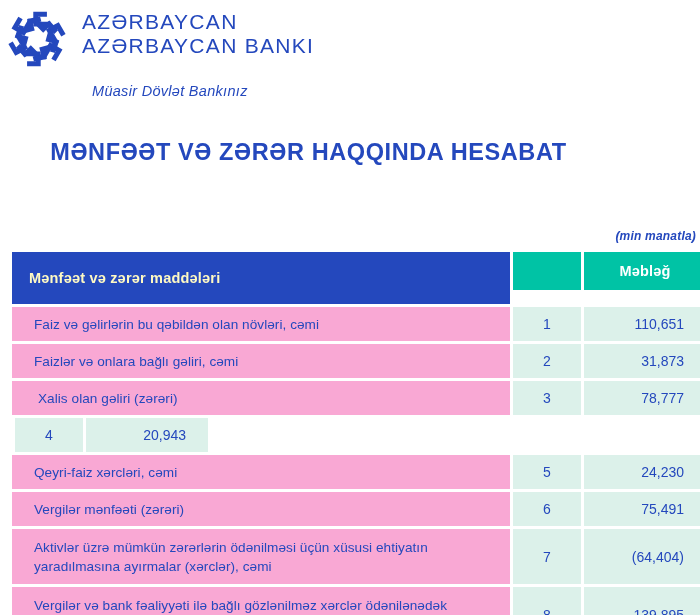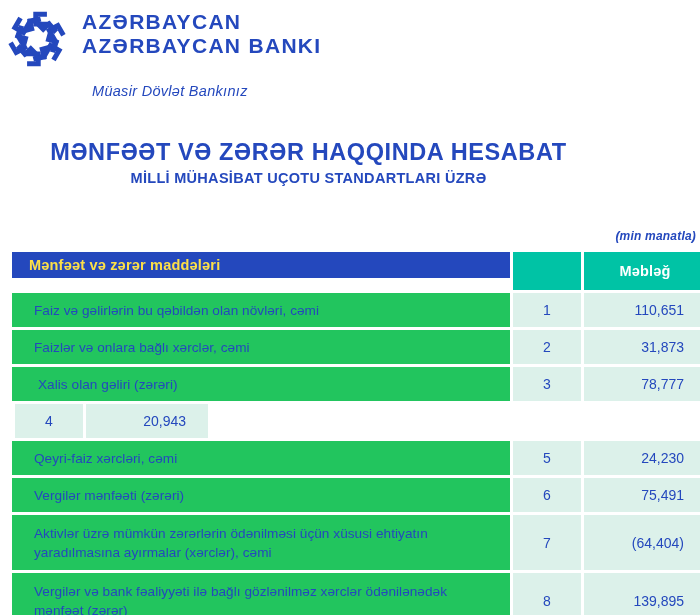--- a/index.html
+++ b/index.html
@@ -13,21 +13,21 @@
 
   
   .logo-block {
     position:absolute; left:6px; top:6px;
     display:flex; align-items:flex-start;
   }
   .logo-mark { width:62px; height:62px; flex:none; margin-top:2px; }
   .logo-text { margin-left:14px; padding-top:4px; }
   .brand-line1, .brand-line2 {
     color:#2448BD;
-    font-weight:bold;
+    font-weight:normal;
     font-size:21px;
     letter-spacing:1.3px;
     line-height:24px;
     white-space:nowrap;
   }
   .tagline {
     color:#2448BD;
     font-style:italic;
     font-size:14.5px;
     letter-spacing:0.3px;
@@ -73,48 +73,48 @@
   .trow { display:flex; align-items:stretch; }
 
   .c-label { width:498px; flex:none; }
   .c-num   { width:68px;  flex:none; }
   .c-amt   { width:122px; flex:none; }
 
   
   .thead { margin-bottom:3px; }
   .thead .c-label {
     background:#2448BD;
-    color:#fde047;
+    color:#fef9c3;
     font-weight:bold;
     font-size:14.5px;
     letter-spacing:0.2px;
     display:flex; align-items:center;
     padding-left:17px;
-    height:26px;
+    height:52px;
   }
   .thead .c-num {
     background:#00C3A5;
     margin-left:3px;
     height:38px;
   }
   .thead .c-amt {
     background:#00C3A5;
     margin-left:3px;
     height:38px;
     color:#ffffff;
     font-weight:bold;
     font-size:14.5px;
     letter-spacing:0.2px;
     display:flex; align-items:center; justify-content:center;
   }
 
   
   .tbody .trow { margin-bottom:3px; }
   .tbody .c-label {
-    background:#22c55e;
+    background:#f9a8d4;
     color:#2448BD;
     font-size:13.6px;
     letter-spacing:0.05px;
     line-height:19px;
     display:flex; align-items:center;
     padding:6px 10px 6px 22px;
   }
   .tbody .c-num {
     background:#DCF1EA;
     margin-left:3px;
@@ -186,21 +186,20 @@
     </div>
     <div class="logo-text">
       <div class="brand-line1">AZƏRBAYCAN</div>
       <div class="brand-line2">AZƏRBAYCAN BANKI</div>
       <div class="tagline">Müasir Dövlət Bankınız</div>
     </div>
   </div>
 
   <div class="title-wrap">
     <div class="report-title">MƏNFƏƏT VƏ ZƏRƏR HAQQINDA HESABAT</div>
-    <div class="report-subtitle">MİLLİ MÜHASİBAT UÇOTU STANDARTLARI ÜZRƏ</div>
   </div>
 
   <div class="unit-note">(min manatla)</div>
 
   <div class="table">
 
     <div class="thead">
       <div class="trow">
         <div class="c-label">Mənfəət və zərər maddələri</div>
         <div class="c-num"></div>
@@ -210,21 +209,21 @@
 
     <div class="tbody">
 
       <div class="trow r-h1">
         <div class="c-label">Faiz və gəlirlərin bu qəbildən olan növləri, cəmi</div>
         <div class="c-num">1</div>
         <div class="c-amt">110,651</div>
       </div>
 
       <div class="trow r-h1">
-        <div class="c-label">Faizlər və onlara bağlı xərclər, cəmi</div>
+        <div class="c-label">Faizlər və onlara bağlı gəliri, cəmi</div>
         <div class="c-num">2</div>
         <div class="c-amt">31,873</div>
       </div>
 
       <div class="trow r-h1 indent">
         <div class="c-label">Xalis olan gəliri (zərəri)</div>
         <div class="c-num">3</div>
         <div class="c-amt">78,777</div>
       </div>
 

